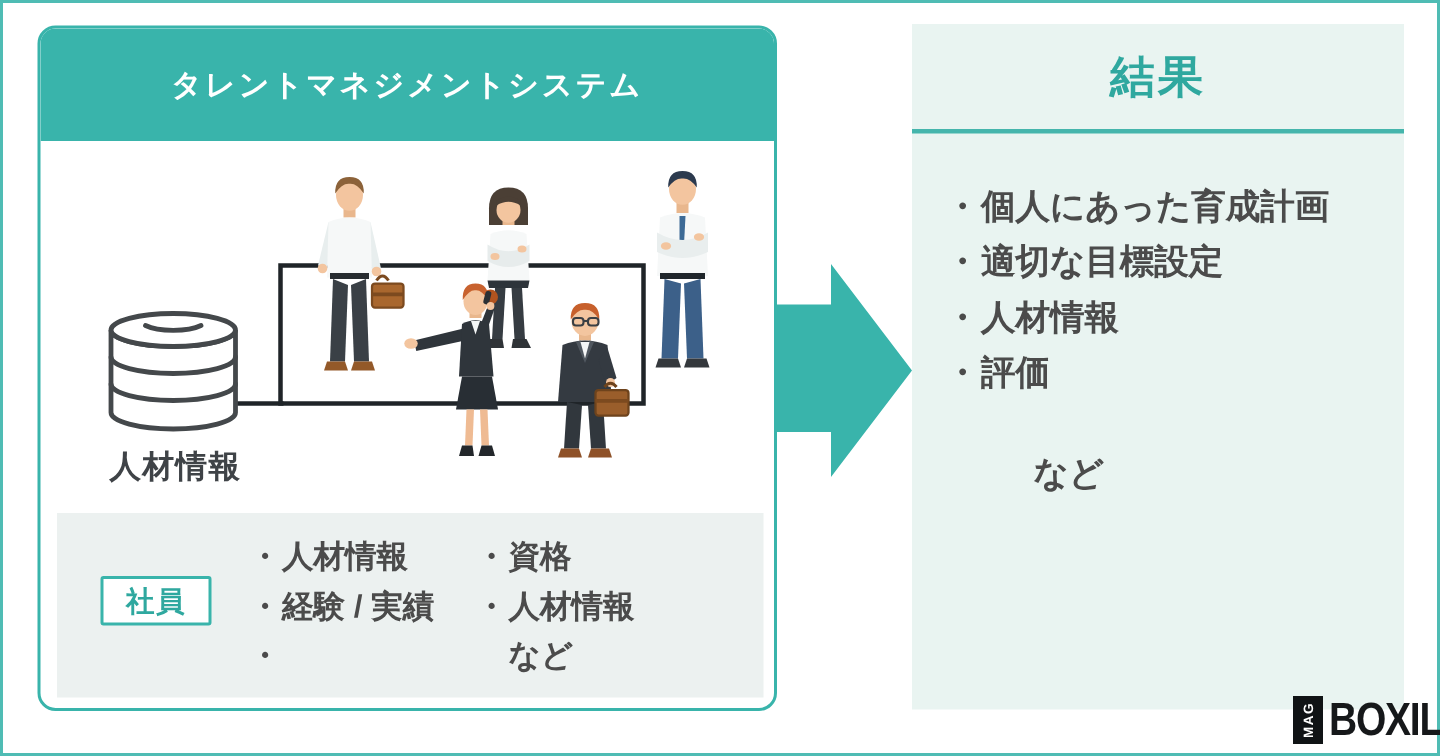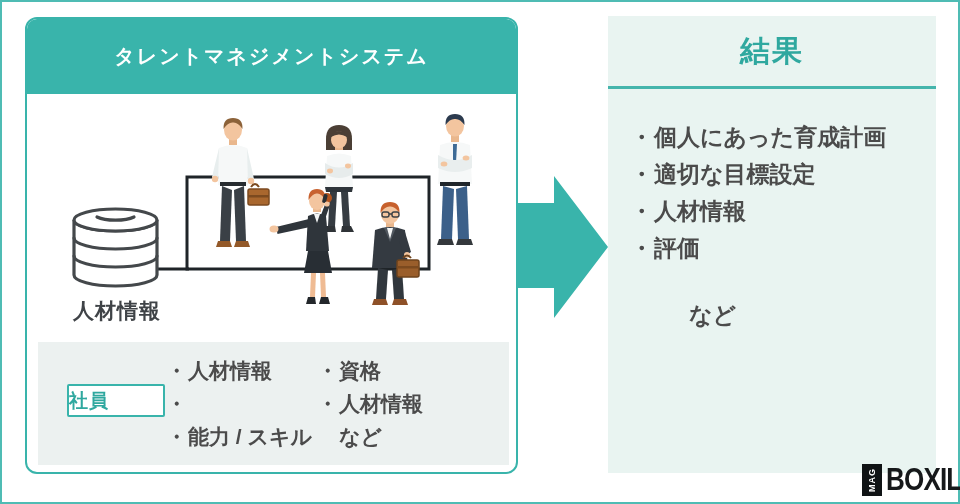--- a/index.html
+++ b/index.html
@@ -39,27 +39,27 @@
     width:493px; height:250px;
   }
 
   .gray-box {
     position:absolute; left:11px; top:323px;
     width:471px; height:123px;
     background:#ecf1f0;
   }
   .employee-badge {
     position:absolute; left:29px; top:42px;
-    width:98px; height:33px;
+    width:74px; height:33px;
     background:#ffffff;
     border:2px solid #39b4ab;
     border-radius:2px;
     color:#2fa89f;
     font-size:19px; font-weight:bold; letter-spacing:1px;
-    display:flex; align-items:center; justify-content:flex-start;
+    display:flex; align-items:center; justify-content:center;
   }
   .attr-col { position:absolute; top:12px; }
   .attr-col.col1 { left:128px; }
   .attr-col.col2 { left:279px; }
   .attr-row {
     display:flex; align-items:center;
     height:33px;
     font-size:21px; font-weight:bold; color:#4b4b4b;
     white-space:nowrap;
   }
@@ -239,24 +239,24 @@
     <div class="employee-badge">
       <span>社員</span>
     </div>
     <div class="attr-col col1">
       <div class="attr-row">
         <span class="bullet">・</span>
         <span>人材情報</span>
       </div>
       <div class="attr-row">
         <span class="bullet">・</span>
-      </div>
-      <div class="attr-row">
-        <span class="bullet">・</span>
-        <span>能力 / スキル</span>
+        <span>経験 / 実績</span>
+      </div>
+      <div class="attr-row">
+        <span class="bullet">・</span>
       </div>
     </div>
     <div class="attr-col col2">
       <div class="attr-row">
         <span class="bullet">・</span>
         <span>資格</span>
       </div>
       <div class="attr-row">
         <span class="bullet">・</span>
         <span>人材情報</span>

